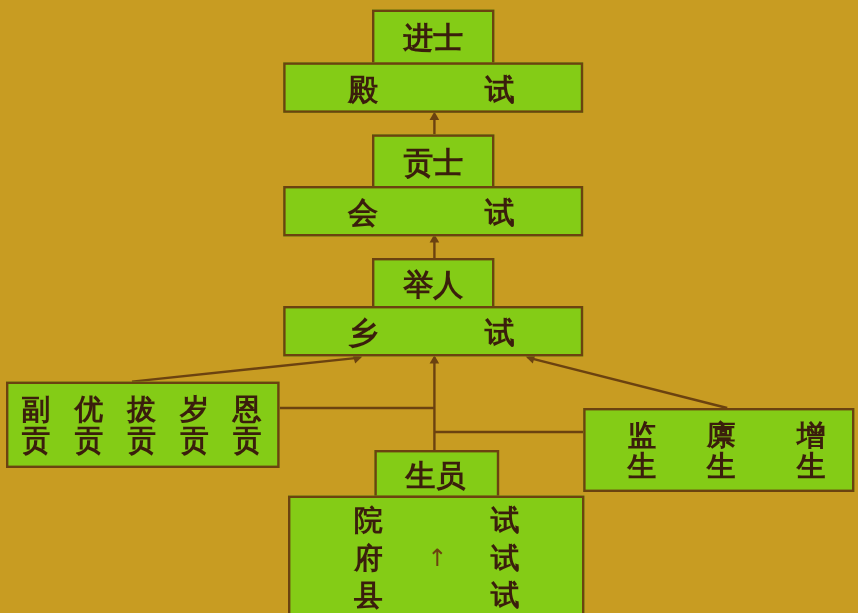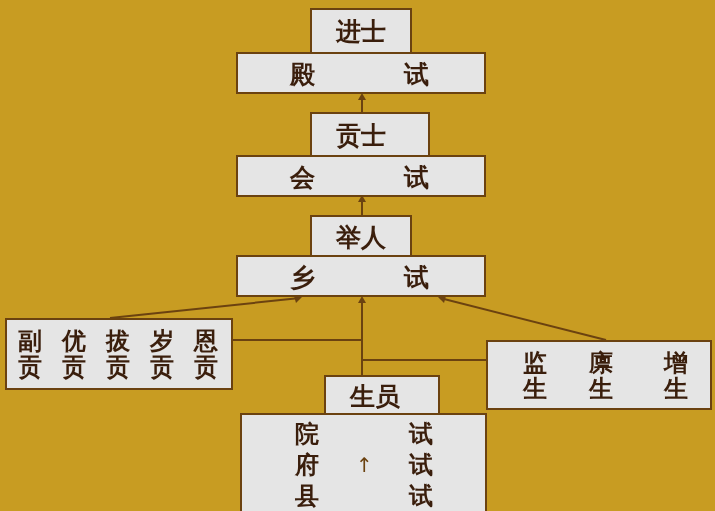--- a/index.html
+++ b/index.html
@@ -6,21 +6,21 @@
   body {
     width:715px; height:511px; overflow:hidden;
     background:#c89c22;
     position:relative;
     font-family:"DejaVu Sans", sans-serif;
     color:#3a1e0c;
   }
   .box {
     position:absolute; box-sizing:border-box;
     border:2px solid #6b4210;
-    background:#e5e5e5;
+    background:#84cc16;
   }
   .t { position:absolute; font-weight:bold; font-size:25px; line-height:1; }
   svg.lines { position:absolute; left:0; top:0; }
   .col { position:absolute; font-weight:bold; font-size:24px; line-height:26px; width:26px; text-align:center; }
 </style>
 </head>
 <body>
 
 <svg class="lines" width="715" height="511">
   <g stroke="#6b4210" stroke-width="2" fill="none">
@@ -48,21 +48,21 @@
 </svg>
 
 <div class="box" style="left:310px;top:8px;width:102px;height:46px;">
   <span class="t" style="left:24px;top:9px;">进士</span>
 </div>
 <div class="box" style="left:236px;top:52px;width:250px;height:42px;">
   <span class="t" style="left:52px;top:8px;">殿</span>
   <span class="t" style="left:166px;top:8px;">试</span>
 </div>
 
-<div class="box" style="left:310px;top:112px;width:120px;height:45px;">
+<div class="box" style="left:310px;top:112px;width:102px;height:45px;">
   <span class="t" style="left:24px;top:9px;">贡士</span>
 </div>
 <div class="box" style="left:236px;top:155px;width:250px;height:42px;">
   <span class="t" style="left:52px;top:8px;">会</span>
   <span class="t" style="left:166px;top:8px;">试</span>
 </div>
 
 <div class="box" style="left:310px;top:215px;width:102px;height:44px;">
   <span class="t" style="left:24px;top:8px;">举人</span>
 </div>
@@ -102,21 +102,21 @@
   <div class="col" style="left:100px;top:8px;">
       <div>廪</div>
       <div>生</div>
     </div>
   <div class="col" style="left:175px;top:8px;">
       <div>增</div>
       <div>生</div>
     </div>
 </div>
 
-<div class="box" style="left:324px;top:375px;width:116px;height:40px;">
+<div class="box" style="left:312px;top:375px;width:104px;height:40px;">
   <span class="t" style="left:24px;top:7px;">生员</span>
 </div>
 <div class="box" style="left:240px;top:413px;width:247px;height:110px;">
   <div class="col" style="left:52px;top:4px;line-height:31px;">
       <div>院</div>
       <div>府</div>
       <div>县</div>
     </div>
   <span style="position:absolute;left:114px;top:38px;font-size:20px;color:#6b4210;">↑</span>
   <div class="col" style="left:166px;top:4px;line-height:31px;">

